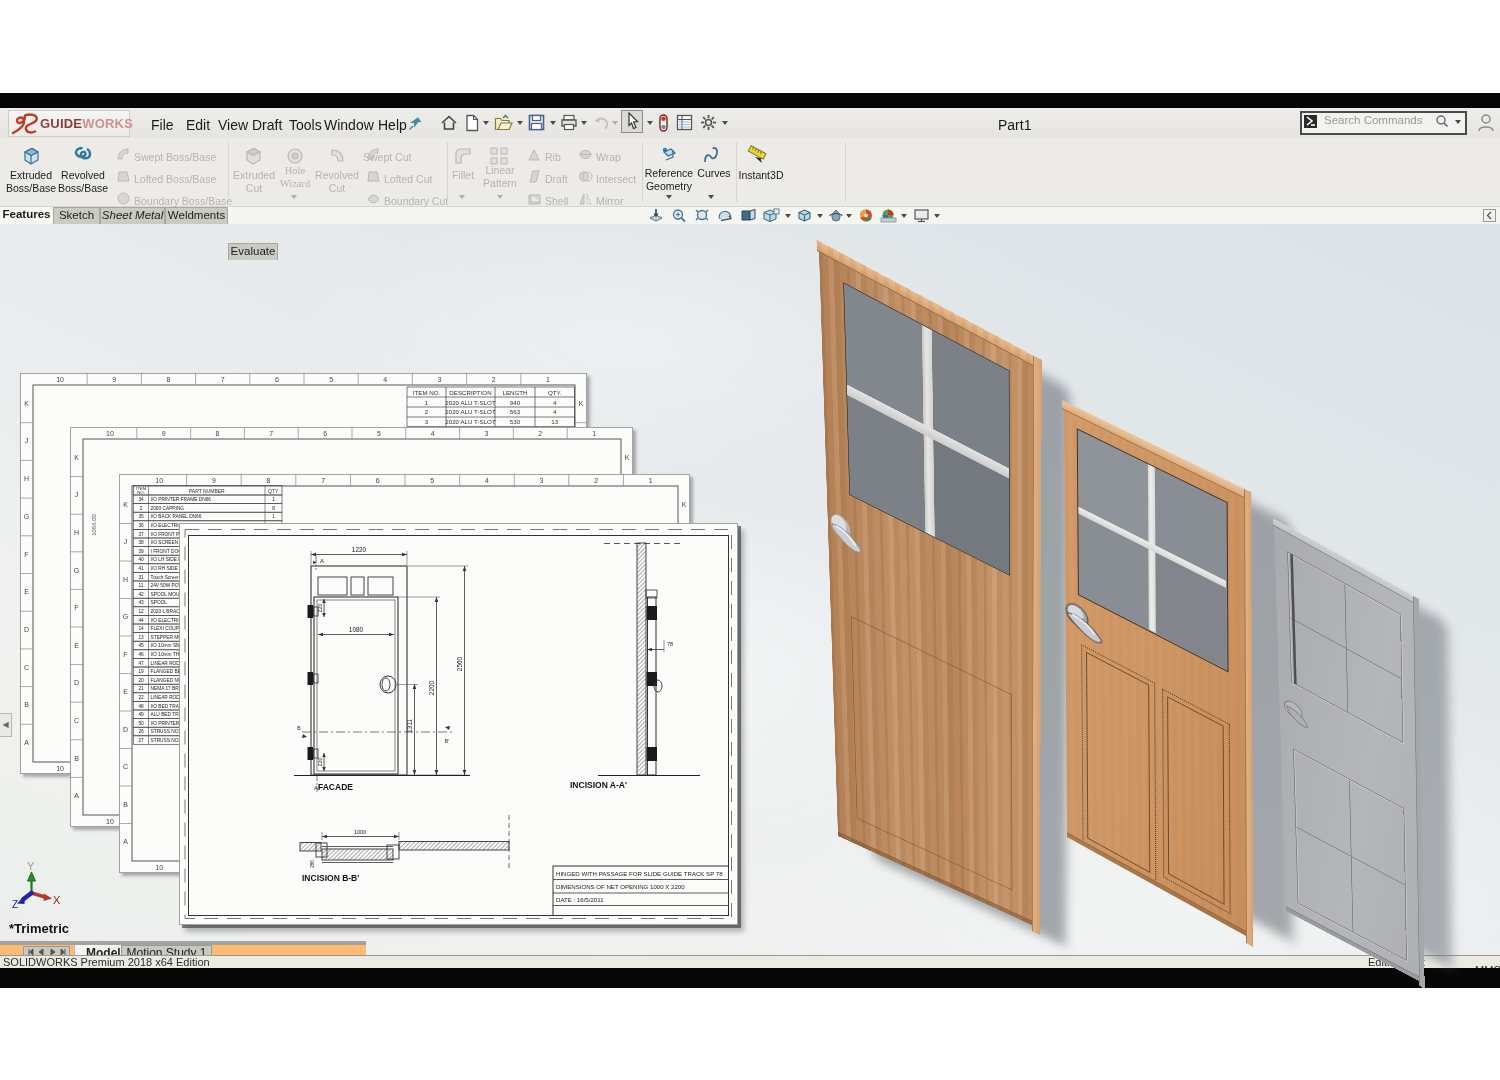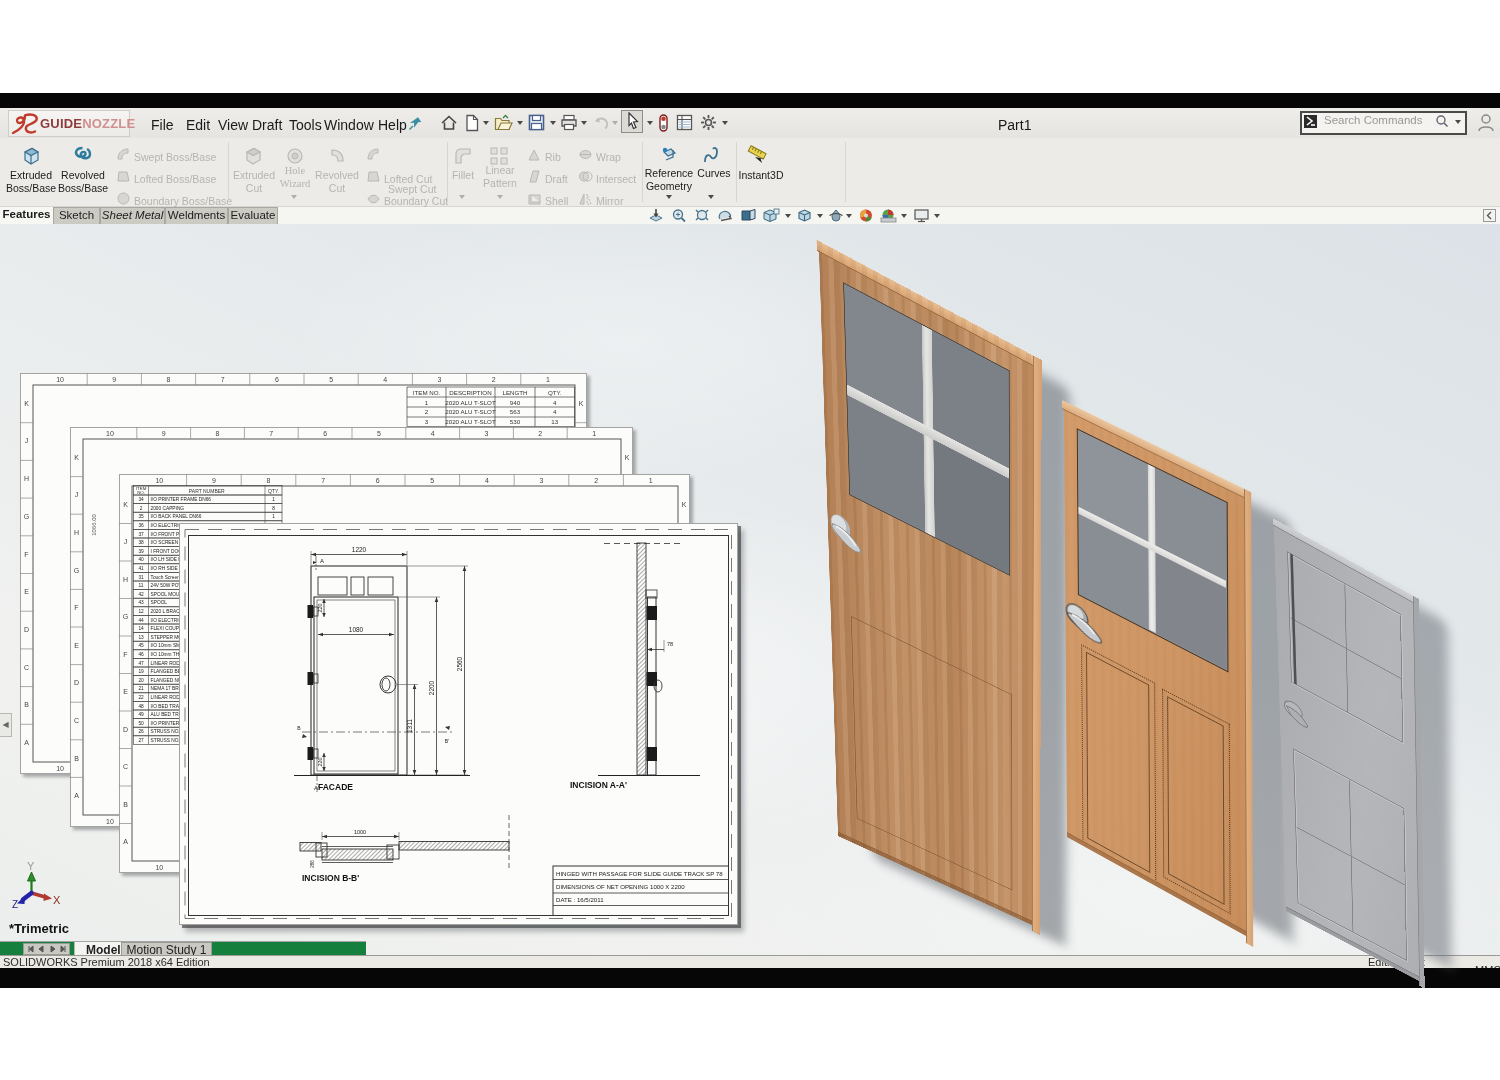--- a/index.html
+++ b/index.html
@@ -26,37 +26,37 @@
 .tab{top:0;height:17px;background:#cbcbc4;border:1px solid #a8a8a1;border-bottom:none;font-size:11.5px;color:#1c1c1c;text-align:center;line-height:15px;white-space:nowrap;}
 .tab.active{background:#f7f7f4;border:none;font-weight:bold;}
 
 #viewport{left:0;top:224px;width:1500px;height:731px;
  background:
   radial-gradient(ellipse 620px 260px at 40% 62%, rgba(255,255,255,0.5), rgba(255,255,255,0) 70%),
   radial-gradient(ellipse 500px 200px at 42% 16%, rgba(255,255,255,0.32), rgba(255,255,255,0) 70%),
   radial-gradient(ellipse 700px 320px at 80% 90%, rgba(252,252,250,0.45), rgba(255,255,255,0) 70%),
   linear-gradient(205deg,#dce2e7 0%,#e2e7ea 28%,#eaedee 55%,#f1f2f0 80%,#ebeeec 100%);}
 .sheet{position:absolute;background:#fcfcfb;}
-#modeltabs{left:0;top:941px;width:366px;height:14px;background:#15803d;border-top:1px solid #a3a3a3;z-index:22;}
+#modeltabs{left:0;top:941px;width:366px;height:14px;background:#fdba74;border-top:4px solid #a3a3a3;z-index:22;}
 #statusbar{left:0;top:955px;width:1500px;height:13px;background:#ebeae5;border-top:1px solid #9a9994;font-size:11px;color:#2c2c2c;z-index:22;}
 .mtab{position:absolute;top:1px;height:13px;font-size:12px;color:#222;}
 #doors{left:0;top:0;width:1500px;height:1080px;z-index:40;pointer-events:none;clip-path:inset(0 0 92px 0);}
 .dq{position:absolute;transform-origin:0 0;}
 </style></head>
 <body>
 <div id="page">
   <div id="blackTop" class="abs"></div>
 
   <div id="titlebar" class="abs">
     <div id="logobox" class="abs"></div>
     <svg class="abs" style="left:11px;top:4px;" width="28" height="23" viewBox="0 0 28 23">
       <path d="M2 21 C 9 18 13.5 13 13 8.5 C 12.6 5 8.5 4.5 6.5 7 C 5 9 6.5 11.5 9.5 10.8 C 13 10 14.5 7 13.8 4" stroke="#bf3a2b" stroke-width="2.4" fill="none" stroke-linecap="round"></path>
       <path d="M14.5 3.2 C 20 1.5 25.5 3 25.8 6.5 C 26 9.5 22.5 11 18.5 12.5 C 15 13.8 14 16 15.5 18.5 C 17 20.8 21 21 24 19.5" stroke="#bf3a2b" stroke-width="2.4" fill="none" stroke-linecap="round"></path>
     </svg>
-    <div class="abs" style="left:40px;top:8px;font-size:13px;font-weight:bold;letter-spacing:0.2px;"><span style="color:#8e3b3b;">GUIDE</span><span style="color:#d09090;">NOZZLE</span></div>
+    <div class="abs" style="left:40px;top:8px;font-size:13px;font-weight:bold;letter-spacing:0.2px;"><span style="color:#8e3b3b;">GUIDE</span><span style="color:#d09090;">WORKS</span></div>
     <div class="abs menu" style="left:151px;">File</div>
     <div class="abs menu" style="left:186px;">Edit</div>
     <div class="abs menu" style="left:218px;">View</div>
     <div class="abs menu" style="left:252px;">Draft</div>
     <div class="abs menu" style="left:289px;text-align:right;">Tools</div>
     <div class="abs menu" style="left:324px;">Window</div>
     <div class="abs menu" style="left:378px;">Help</div>
     <svg class="abs" style="left:408px;top:7px;" width="16" height="16" viewBox="0 0 16 16">
         <path d="M9 2 L13 6 L10 7 L7 13 L6 8 L2 9 Z" fill="#3d8ea0" transform="rotate(10 8 8)"></path>
         <line x1="5" y1="11" x2="1.5" y2="14.5" stroke="#3d8ea0" stroke-width="1.4"></line>
@@ -185,21 +185,21 @@
     <div class="abs rlbl dis" style="left:268px;top:26px;width:54px;font-family:Liberation Serif, serif;">Hole<br>Wizard</div>
     <div class="abs caret dis" style="left:291px;top:57px;"></div>
     <svg class="abs" style="left:327px;top:8px;" width="21" height="21" viewBox="0 0 21 21">
         <path d="M5 4 C12 4 16 8 16 15 L11 15 C11 11 9 9 5 9 Z" fill="#e2e0dc" stroke="#bab8b4" stroke-width="1.2"></path>
       </svg>
     <div class="abs rlbl dis" style="left:310px;top:31px;width:54px;">Revolved<br>Cut</div>
 
     <svg class="abs" style="left:366px;top:9px;" width="15" height="15" viewBox="0 0 15 15">
         <path d="M2 12 C2 5 7 2 12 2 L12 6 C8 6 6 8 6 12 Z" fill="#d8d6d2" stroke="#bab8b4" stroke-width="1"></path>
       </svg>
-    <div class="abs rrow" style="left:388px;top:13px;margin-top:32px;">Swept Cut</div>
+    <div class="abs rrow" style="left:363px;top:13px;">Swept Cut</div>
     <svg class="abs" style="left:366px;top:31px;" width="15" height="15" viewBox="0 0 15 15">
         <path d="M3 3 H11 L13 12 H2 Z" fill="#d8d6d2" stroke="#bab8b4" stroke-width="1"></path>
       </svg>
     <div class="abs rrow" style="left:384px;top:35px;">Lofted Cut</div>
     <svg class="abs" style="left:366px;top:53px;" width="15" height="15" viewBox="0 0 15 15">
         <path d="M2 8 C5 3 10 3 13 8 C10 13 5 13 2 8 Z" fill="#d8d6d2" stroke="#bab8b4" stroke-width="1"></path>
       </svg>
     <div class="abs rrow" style="left:384px;top:57px;">Boundary Cut</div>
     <div class="abs sep" style="left:447px;"></div>
 
@@ -274,21 +274,21 @@
         <path d="M10 13 L17 19 L15.5 14.5 L20 15 Z" fill="#222"></path>
       </svg>
     <div class="abs rlbl" style="left:736px;top:31px;width:50px;">Instant3D</div>
   </div>
 
   <div id="tabrow" class="abs">
     <div class="tab active abs" style="left:0;width:53px;">Features</div>
     <div class="tab abs" style="left:53px;width:47px;">Sketch</div>
     <div class="tab abs" style="left:100px;width:65px;font-style:italic;">Sheet Metal</div>
     <div class="tab abs" style="left:165px;width:63px;">Weldments</div>
-    <div class="tab abs" style="left:228px;width:50px;">Evaluate</div>
+    <div class="tab abs" style="left:228px;width:50px;margin-top:36px;">Evaluate</div>
     <div id="headsup" class="abs" style="left:640px;top:1px;width:300px;height:16px;">
       <svg class="abs" style="left:8px;top:0px;" width="16" height="15" viewBox="0 0 16 15">
           <path d="M2 10 L8 7 L14 10 L8 13 Z" fill="#bfd4de" stroke="#49768e" stroke-width="1"></path>
           <line x1="8" y1="1" x2="8" y2="8" stroke="#444" stroke-width="1.6"></line>
           <path d="M8 9.5 L5.5 5.5 L10.5 5.5 Z" fill="#444"></path>
         </svg>
       <svg class="abs" style="left:31px;top:0px;" width="16" height="15" viewBox="0 0 16 15">
           <circle cx="7" cy="6.5" r="4.5" fill="#dfe8ed" stroke="#49768e" stroke-width="1.3"></circle>
           <line x1="10" y1="9.5" x2="14" y2="13.5" stroke="#49768e" stroke-width="1.8"></line>
           <path d="M5 6.5 H9 M7 4.5 V8.5" stroke="#49768e" stroke-width="1"></path>

